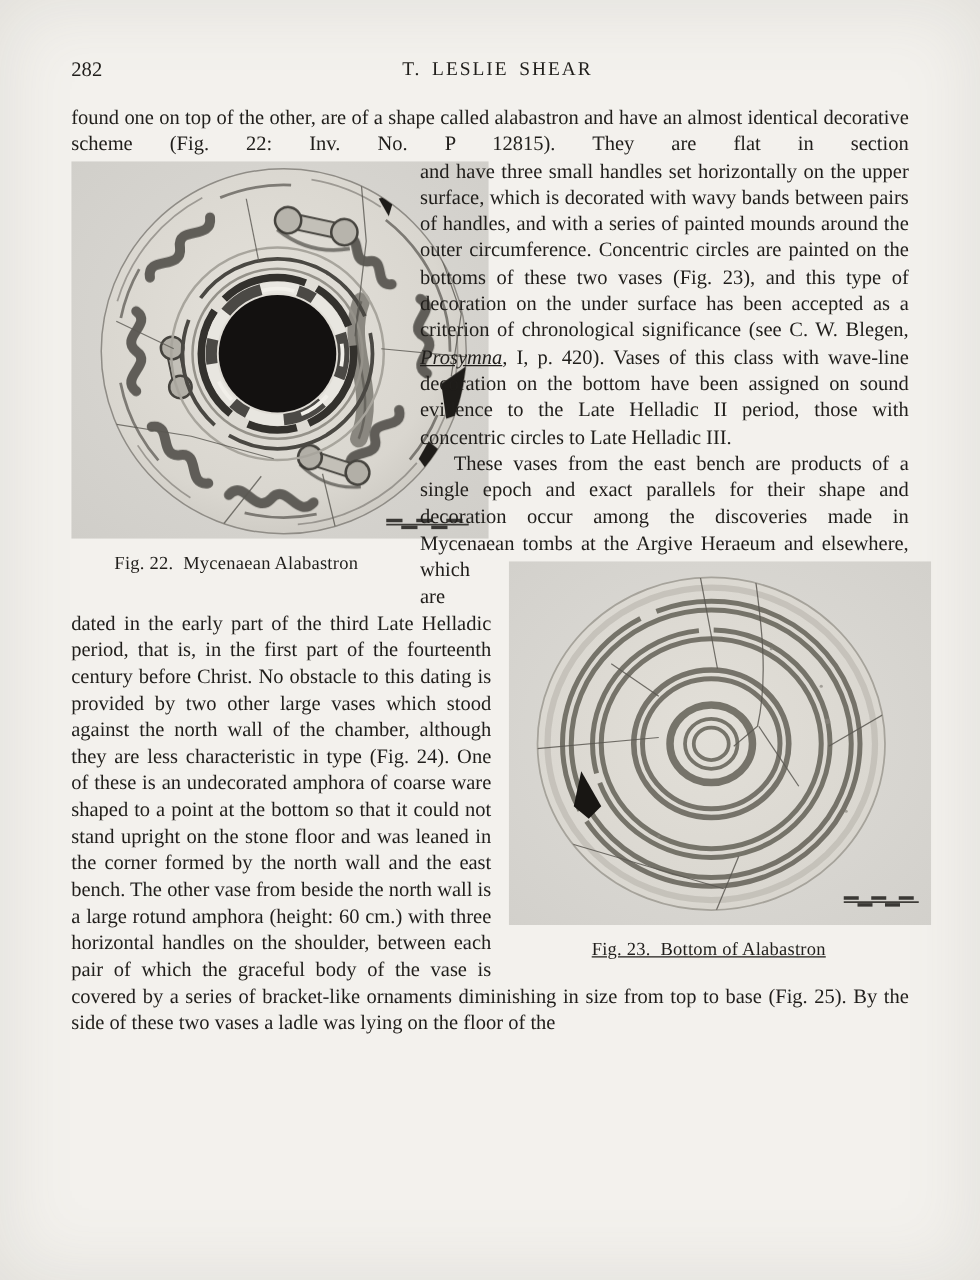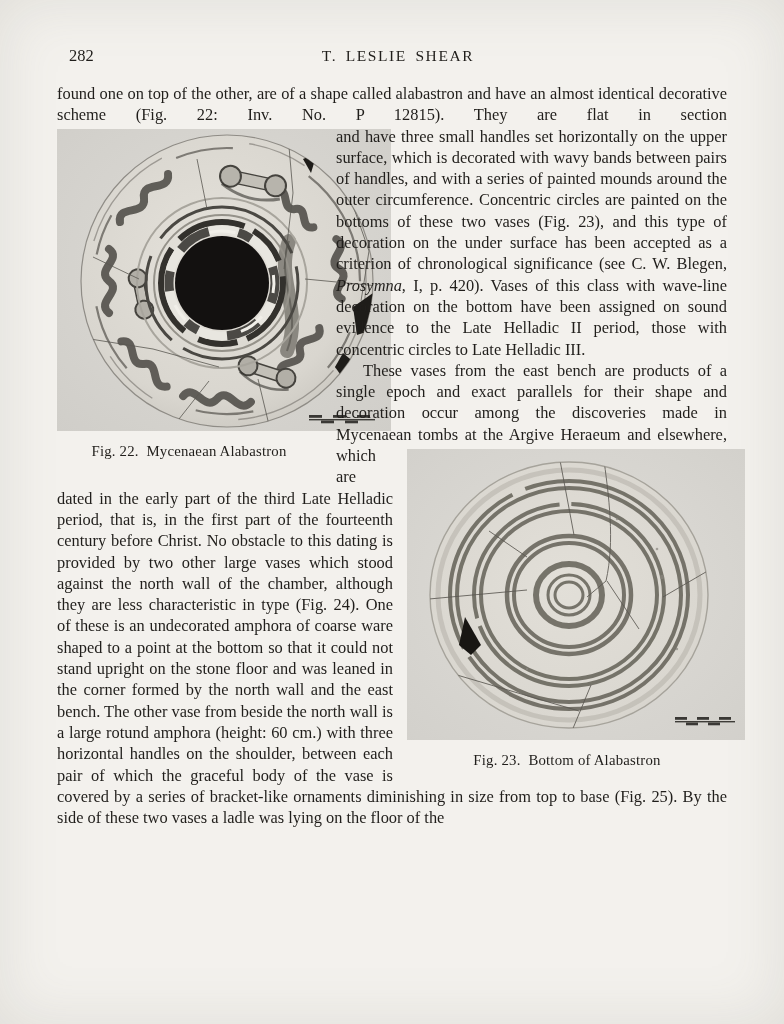--- a/index.html
+++ b/index.html
@@ -8,39 +8,40 @@
     width:784px; height:1024px;
     background:#f3f1ed;
     box-shadow: inset 0 0 60px rgba(125,122,115,0.16);
     font-family:"Liberation Serif", serif;
     color:#201e1b;
     overflow:hidden;
     box-sizing:border-box;
     padding:46px 57px 0 57px;
   }
   .runhead { position:relative; height:22px; margin-bottom:15px; }
-  .pagenum { position:absolute; left:12px; top:0; font-size:16.5px; }
+  .pagenum { position:absolute; left:0; top:0; font-size:16.5px; }
   .runtitle {
     position:absolute; left:12px; right:0; top:1px;
     text-align:center; font-size:15.5px; letter-spacing:1.6px; word-spacing:3px;
   }
   .body-text { font-size:16.4px; line-height:21.3px; text-align:justify; }
   .para { margin:0; text-align:justify; }
   .force-just { text-align-last: justify; }
   .indent { text-indent:27px; }
-  i { font-style:italic; }
+  i { font-style:italic;text-decoration:underline; }
 
   .figbox { background:transparent; }
   figure.fig22 {
     float:left; width:264px;
     margin:3px 15px 15px 0; padding:0;
   }
   .fig23wrap {
     float:right; width:320px; display:block;
     margin:4px 0 14px 14px;
+    text-decoration:underline;
   }
   .photo { display:block; }
   .figcap {
     display:block; text-align:center; text-indent:0;
     font-size:14.8px; line-height:18px; margin-top:11px;
     white-space:pre; letter-spacing:0.2px;
   }
 </style>
 </head>
 <body>

